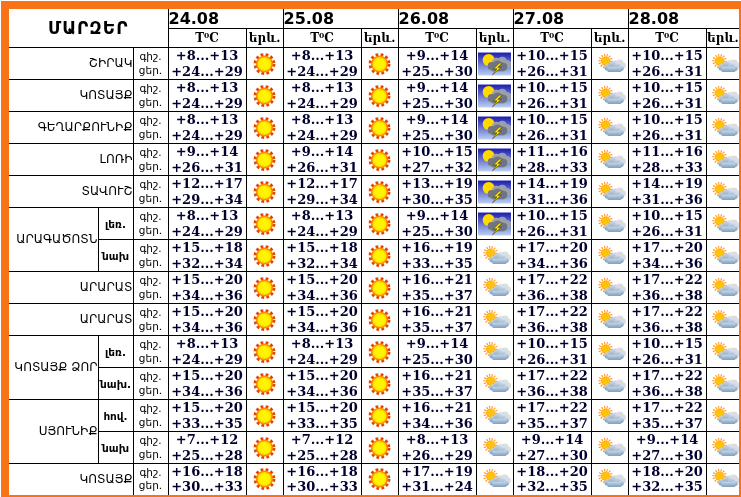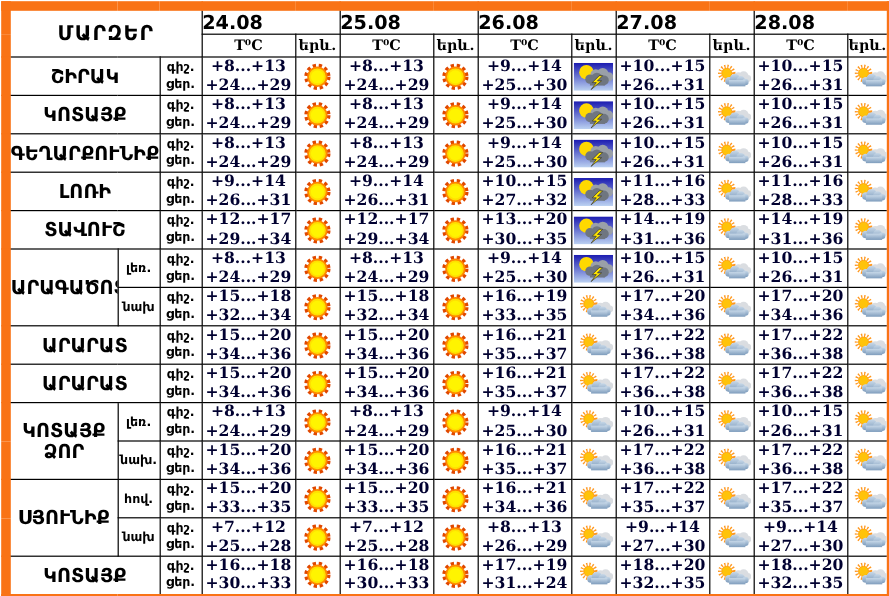--- a/index.html
+++ b/index.html
@@ -5,23 +5,23 @@
   html,body{margin:0;padding:0;background:#ffffff;}
   body{width:741px;height:497px;font-family:"DejaVu Sans",sans-serif;color:#000;}
   table.weather{border-collapse:collapse;table-layout:fixed;width:739px;margin:1px;border:8px solid #f97316;}
   .weather th,.weather td{border:1px solid #000;padding:0;overflow:hidden;vertical-align:middle;}
   .weather thead tr.dates{height:22px;}
   .weather thead tr.subs{height:19px;}
   .weather tbody tr{height:32px;}
   th.title{font-size:17px;font-weight:bold;letter-spacing:1px;text-align:center;}
   th.date{font-size:16px;font-weight:bold;text-align:left;font-family:"DejaVu Sans",sans-serif;}
   th.sub{font-size:12px;font-weight:bold;text-align:center;font-family:"DejaVu Serif",serif;}
-  td.region-name{font-size:16px;font-weight:bold;text-align:center;line-height:1.1;}
+  td.region-name{font-size:12px;font-weight:normal;text-align:right;line-height:1.1;}
   td.zone{font-size:10.5px;font-weight:bold;text-align:center;margin-top:40px;}
-  td.times{font-size:10.5px;font-weight:bold;text-align:center;line-height:1.3;}
+  td.times{font-size:10.5px;font-weight:normal;text-align:center;line-height:1.3;}
   td.times div{white-space:nowrap;}
   td.temp{font-family:"DejaVu Serif",serif;font-weight:bold;font-size:13px;color:#000030;text-align:center;line-height:1.18;}
   td.icon-cell{text-align:center;}
   svg.wicon{display:block;margin:0 auto;}
 </style>
 </head>
 <body>
 
 <svg width="0" height="0" style="position:absolute" aria-hidden="true">
   <defs>
@@ -340,21 +340,21 @@
         <td class="temp">
           <div>+12...+17</div>
           <div>+29...+34</div>
         </td>
         <td class="icon-cell">
           <svg class="wicon" width="33" height="24" viewBox="0 0 34 24">
             <use href="#sym-sun"></use>
           </svg>
         </td>
         <td class="temp">
-          <div>+13...+20</div>
+          <div>+13...+19</div>
           <div>+30...+35</div>
         </td>
         <td class="icon-cell">
           <svg class="wicon" width="33" height="24" viewBox="0 0 34 24">
             <use href="#sym-storm"></use>
           </svg>
         </td>
         <td class="temp">
           <div>+14...+19</div>
           <div>+31...+36</div>

